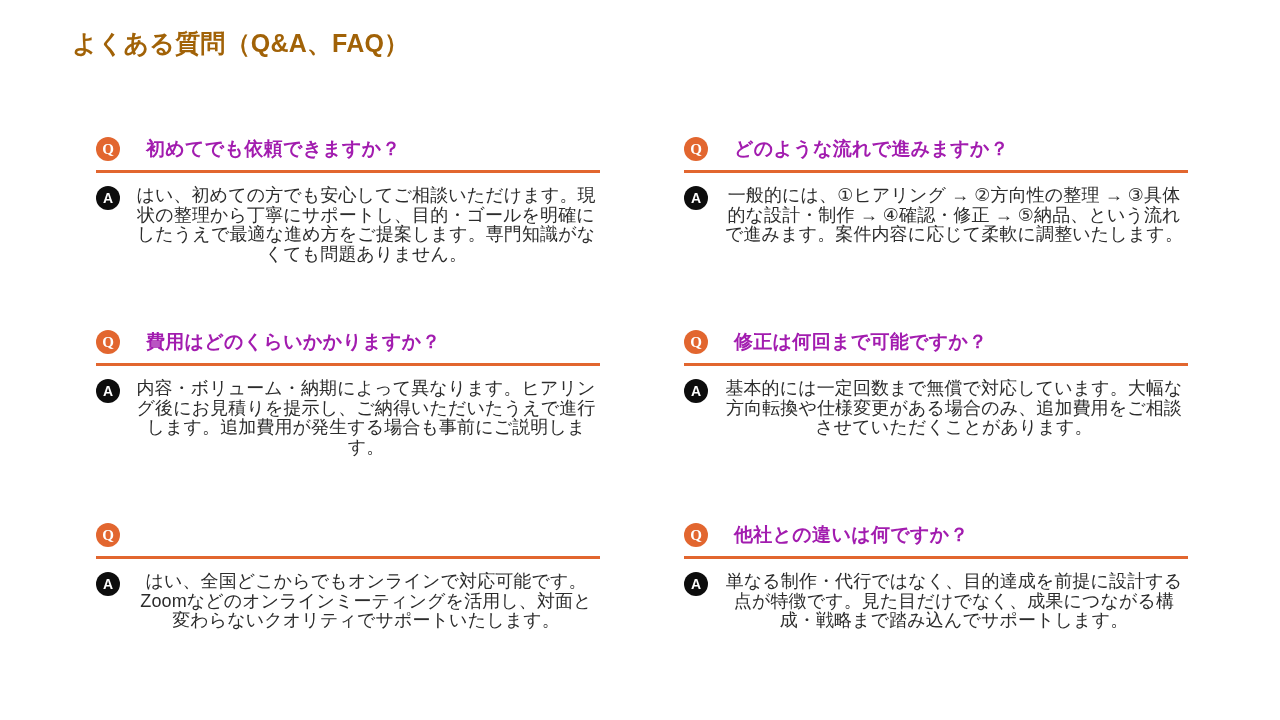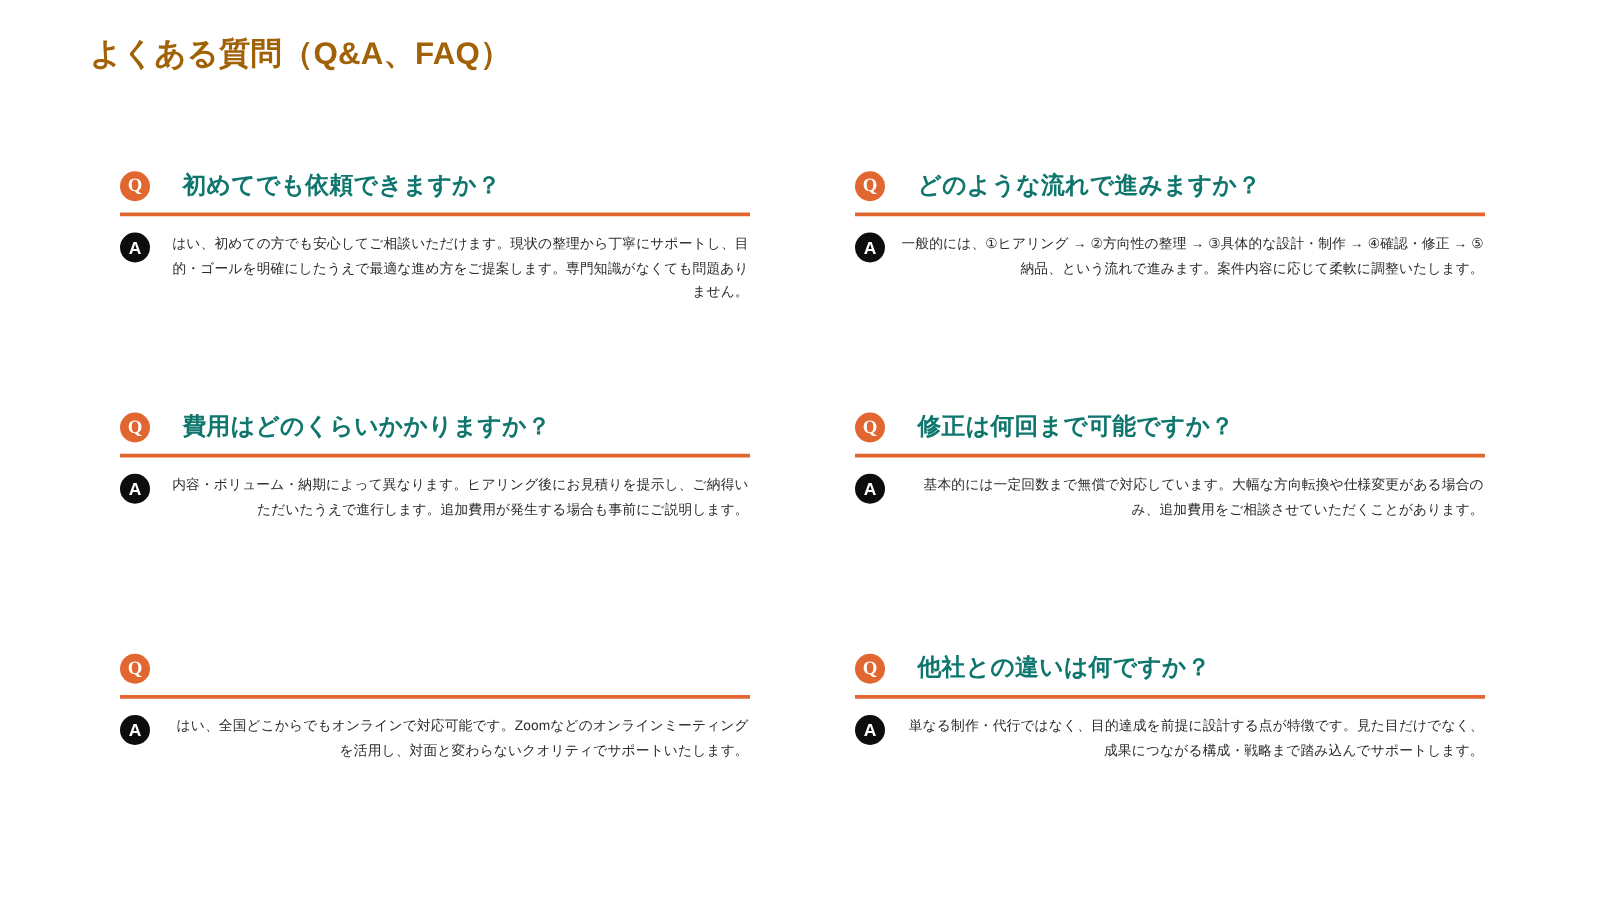--- a/index.html
+++ b/index.html
@@ -75,46 +75,46 @@
   .badge-a {
     background: #0d0d0d;
     font-family: "Liberation Sans", "DejaVu Sans", sans-serif;
     font-size: 14px;
   }
 
   .faq-question-text {
     margin-left: 26px;
     font-size: 19px;
     font-weight: bold;
-    color: #0f766e;
+    color: #a21caf;
     line-height: 1.15;
     letter-spacing: 0.3px;
     white-space: nowrap;
   }
 
   .faq-divider {
     margin-top: 8px;
     width: 504px;
     height: 3px;
     background: #e2662f;
   }
 
   .faq-answer-row {
     margin-top: 13px;
     display: flex;
     align-items: flex-start;
   }
 
   .faq-answer-text {
     margin-left: 13px;
-    font-size: 11px;
+    font-size: 18px;
     line-height: 19.5px;
     color: #2c2c2c;
     width: 466px;
-    text-align: right;
+    text-align: center;
     letter-spacing: 0.1px;
   }
 </style>
 </head>
 <body>
 
 <div id="slide-title">よくある質問（Q&amp;A、FAQ）</div>
 
 <div id="faq-grid">
 

